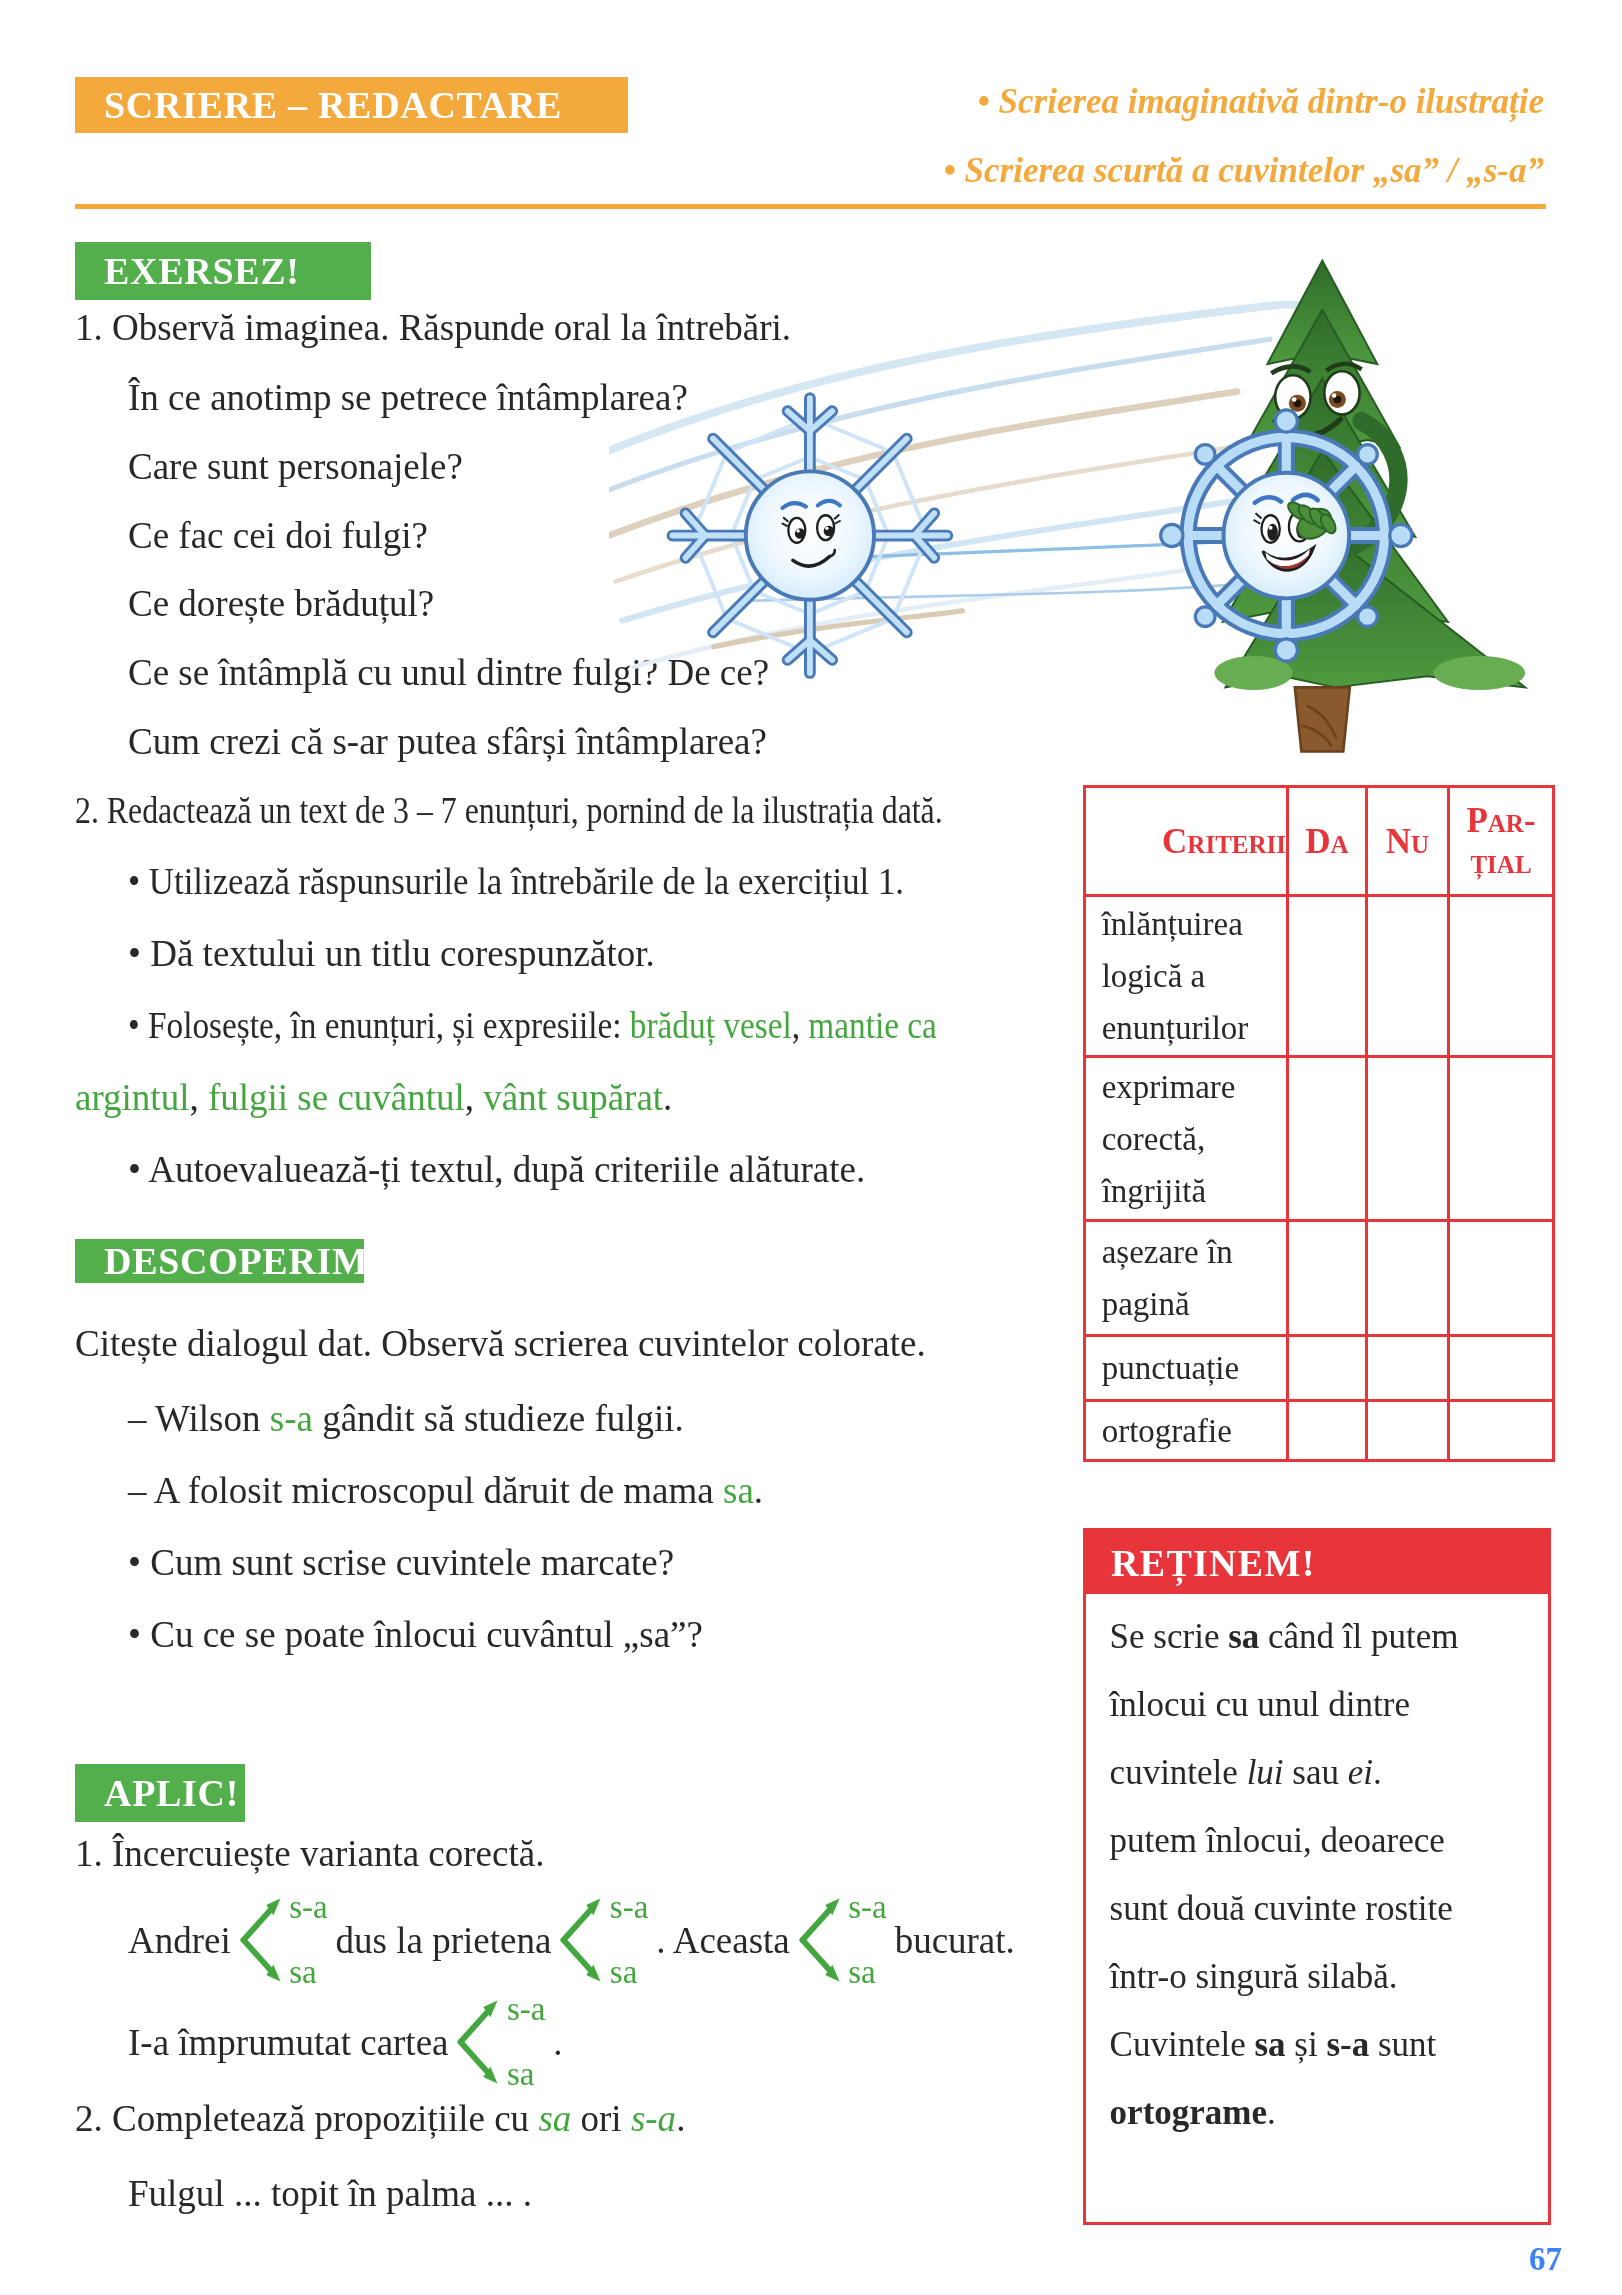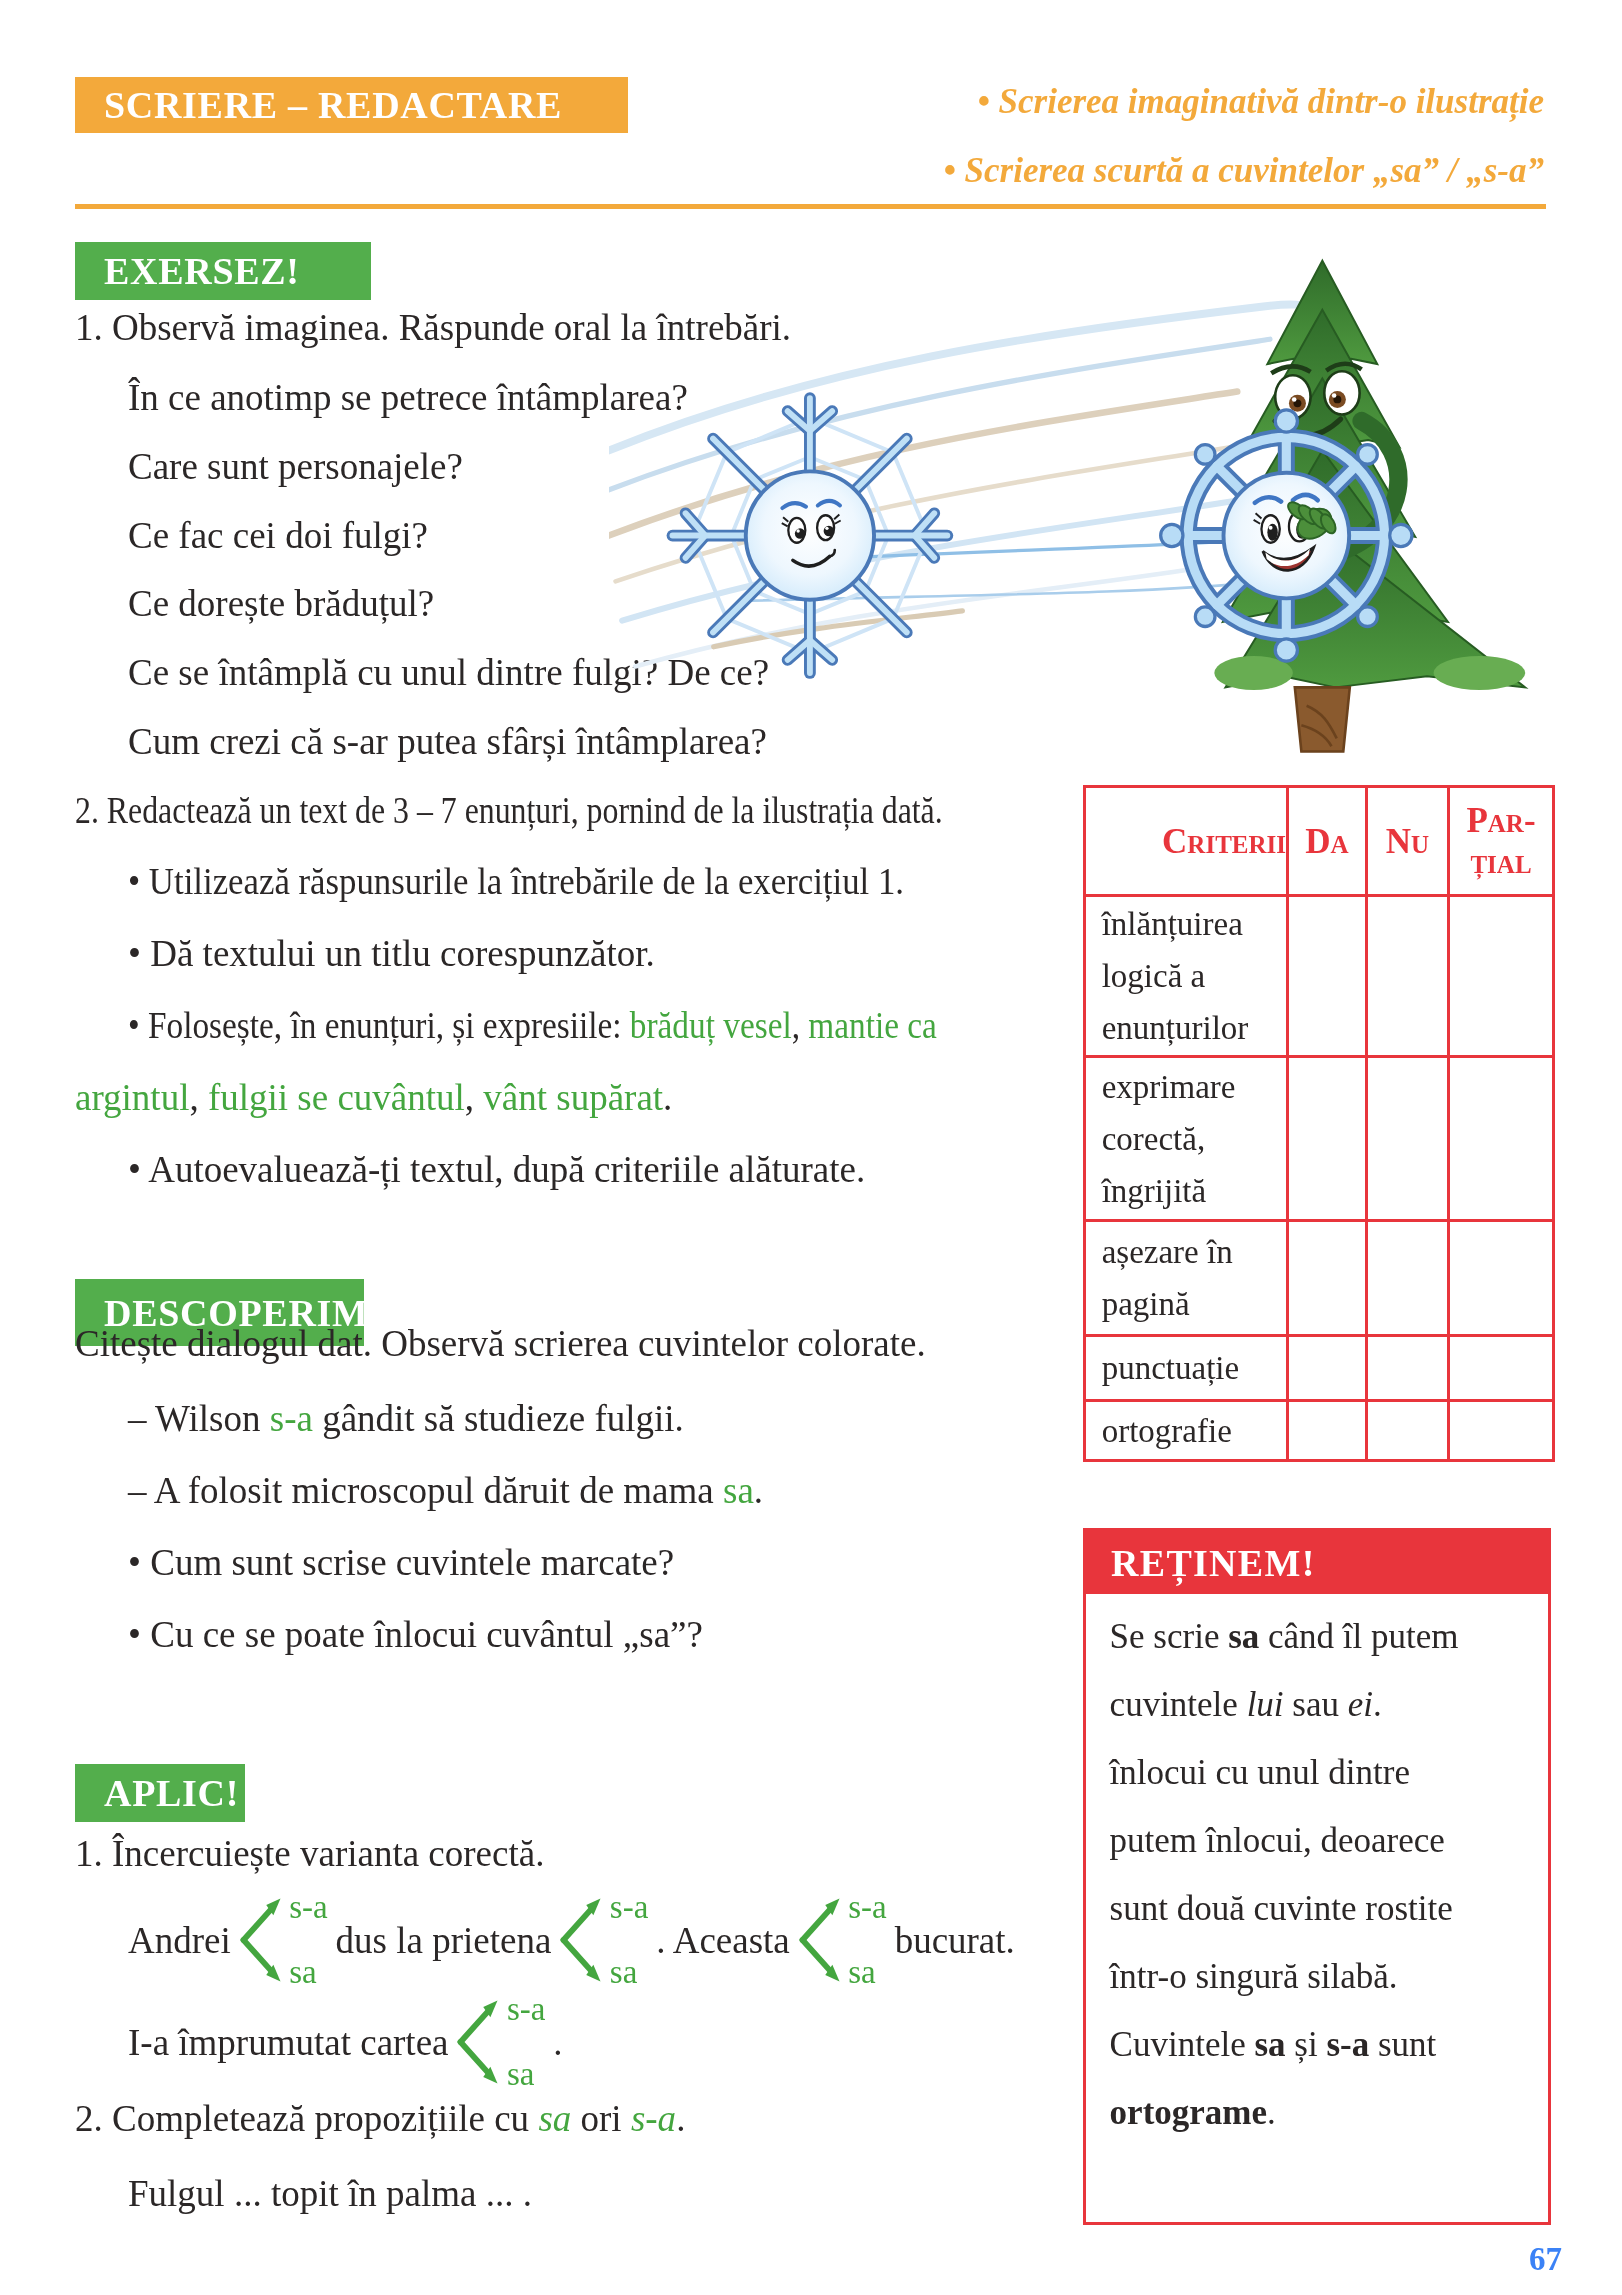--- a/index.html
+++ b/index.html
@@ -111,37 +111,37 @@
     </tr>
     <tr style="height:60px;">
       <td>ortografie</td>
       <td></td>
       <td></td>
       <td></td>
     </tr>
   </tbody>
     </table>
 
-  <div class="badge green" style="left:75px;top:1239px;width:289px;height:67px;margin-top:40px;">
+  <div class="badge green" style="left:75px;top:1239px;width:289px;height:44px;">
     <span>DESCOPERIM!</span>
   </div>
   <div class="line" style="left:75px;top:1322px;">Citește dialogul dat. Observă scrierea cuvintelor colorate.</div>
   <div class="line" style="left:128px;top:1397px;"><span>– Wilson </span><span class="seg-g">s-a</span><span> gândit să studieze fulgii.</span></div>
   <div class="line" style="left:128px;top:1469px;"><span>– A folosit microscopul dăruit de mama </span><span class="seg-g">sa</span><span>.</span></div>
   <div class="line" style="left:128px;top:1541px;">• Cum sunt scrise cuvintele marcate?</div>
   <div class="line" style="left:128px;top:1613px;">• Cu ce se poate înlocui cuvântul „sa”?</div>
 
   <div class="retinem">
     <div class="retinem-header">
       <span>REȚINEM!</span>
     </div>
     <div class="retinem-body">
       <div class="retinem-line"><span>Se scrie </span><span class="seg-b">sa</span><span> când îl putem</span></div>
+      <div class="retinem-line"><span>înlocui cu unul dintre</span></div>
       <div class="retinem-line"><span>cuvintele </span><span class="seg-i">lui</span><span> sau </span><span class="seg-i">ei</span><span>.</span></div>
-      <div class="retinem-line"><span>înlocui cu unul dintre</span></div>
       <div class="retinem-line"><span>putem înlocui, deoarece</span></div>
       <div class="retinem-line"><span>sunt două cuvinte rostite</span></div>
       <div class="retinem-line"><span>într-o singură silabă.</span></div>
       <div class="retinem-line"><span>Cuvintele </span><span class="seg-b">sa</span><span> și </span><span class="seg-b">s-a</span><span> sunt</span></div>
       <div class="retinem-line"><span class="seg-b">ortograme</span><span>.</span></div>
     </div>
   </div>
 
   <div class="badge green" style="left:75px;top:1764px;width:170px;height:58px;">
     <span>APLIC!</span>

